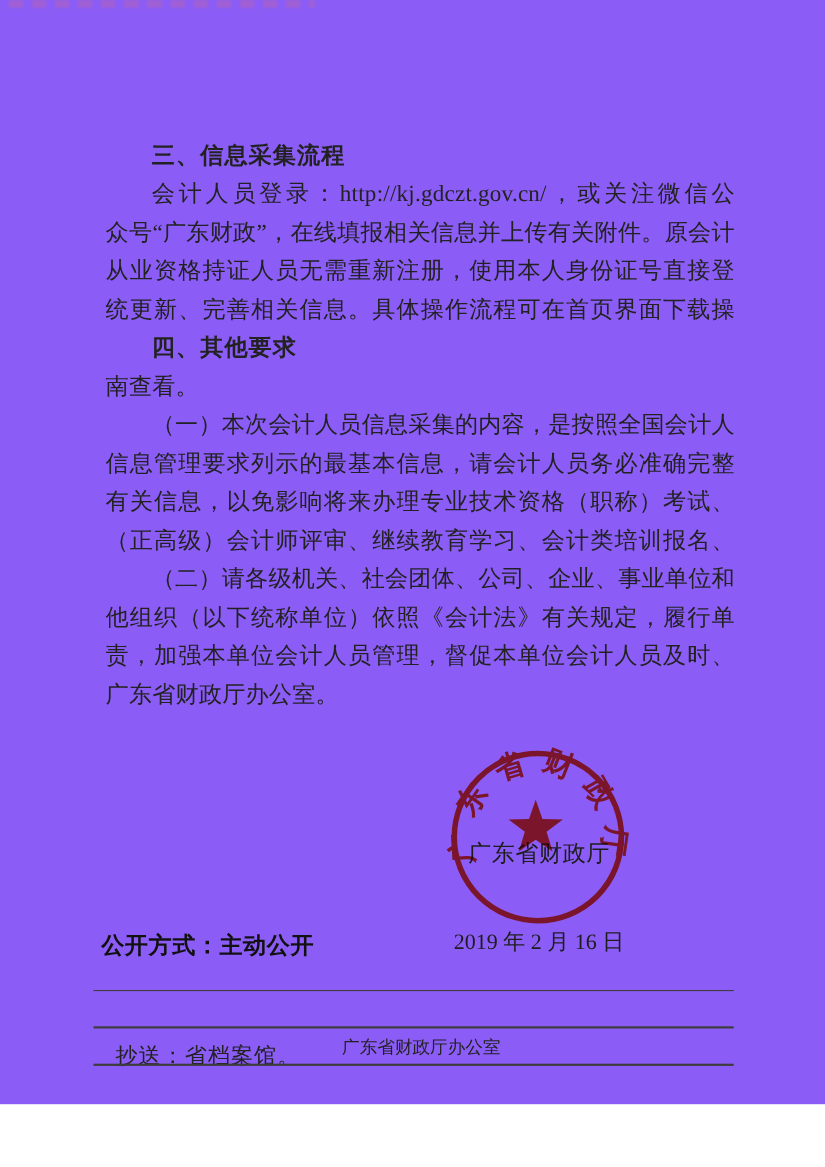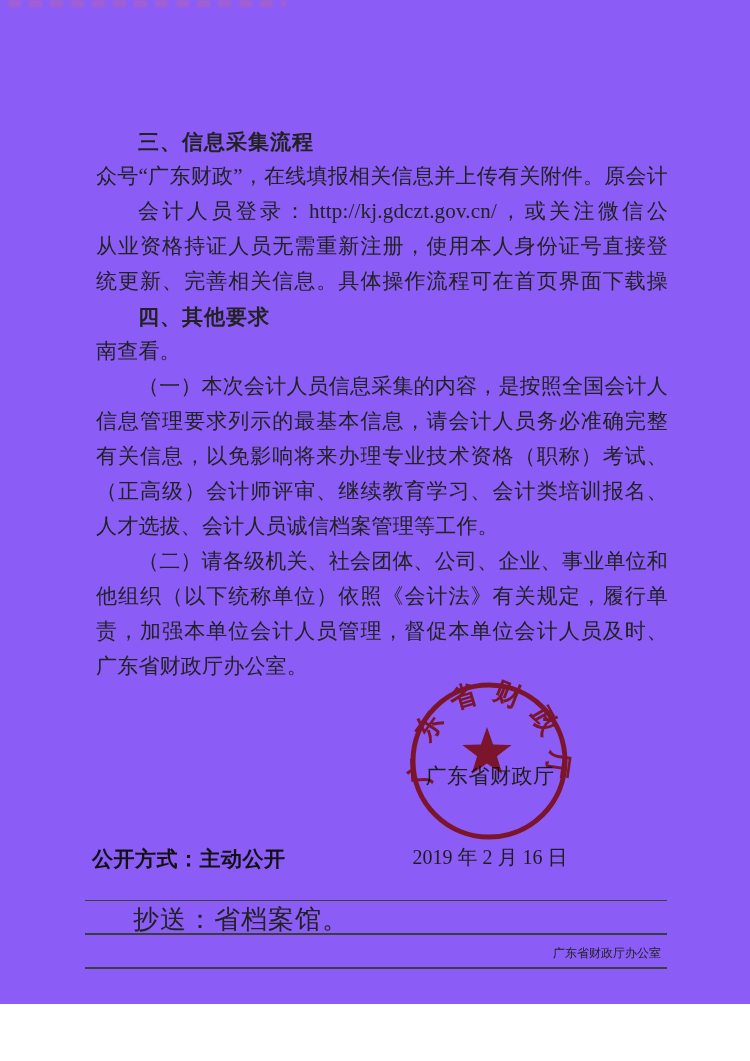--- a/index.html
+++ b/index.html
@@ -36,50 +36,49 @@
     mix-blend-mode:multiply;opacity:.93;
   }
   .pubway{
     position:absolute;left:92px;top:845px;font-size:21px;font-weight:700;
     font-family:"Liberation Sans","DejaVu Sans",sans-serif;letter-spacing:.5px;color:#111;
   }
   .f-rule{position:absolute;left:85px;width:582px;background:#3d3d3d;}
   .f-rule.r1{top:900px;height:1px;}
   .f-rule.r2{top:933px;height:2px;}
   .f-rule.r3{top:967px;height:2px;}
-  .f-cc{position:absolute;left:105px;top:909px;font-size:26px;line-height:22px;letter-spacing:1px;margin-left:28px;}
+  .f-cc{position:absolute;left:105px;top:949px;font-size:20px;line-height:22px;letter-spacing:1px;}
   .f-row{
     position:absolute;left:85px;top:942px;width:582px;
-    display:flex;justify-content:flex-end;box-sizing:border-box;
-    padding-left:20px;padding-right:6px;font-size:12px;line-height:22px;
+    display:flex;justify-content:center;box-sizing:border-box;
+    padding-left:20px;padding-right:6px;font-size:16px;line-height:22px;
   }
   .pageno{
     position:absolute;left:83px;top:1032px;font-size:17px;letter-spacing:3px;color:#111;
   }
 </style>
 </head>
 <body>
 
 <div class="page">
 
   <div class="scan-strip"></div>
 
   <div class="doc-body">
     <div class="line h ind">三、信息采集流程</div>
+    <div class="line ind j">会计人员登录：http://kj.gdczt.gov.cn/，或关注微信公</div>
     <div class="line j">众号“广东财政”，在线填报相关信息并上传有关附件。原会计</div>
-    <div class="line ind j">会计人员登录：http://kj.gdczt.gov.cn/，或关注微信公</div>
     <div class="line j">从业资格持证人员无需重新注册，使用本人身份证号直接登录系</div>
     <div class="line j">统更新、完善相关信息。具体操作流程可在首页界面下载操作指</div>
     <div class="line h ind">四、其他要求</div>
     <div class="line">南查看。</div>
     <div class="line ind j">（一）本次会计人员信息采集的内容，是按照全国会计人员</div>
     <div class="line j">信息管理要求列示的最基本信息，请会计人员务必准确完整填写</div>
     <div class="line j">有关信息，以免影响将来办理专业技术资格（职称）考试、高级</div>
     <div class="line j">（正高级）会计师评审、继续教育学习、会计类培训报名、会计</div>
-    <div class="line">人才选拔、会计人员诚信档案管理等工作。</div>
     <div class="line ind j">（二）请各级机关、社会团体、公司、企业、事业单位和其</div>
     <div class="line j">他组织（以下统称单位）依照《会计法》有关规定，履行单位职</div>
     <div class="line j">责，加强本单位会计人员管理，督促本单位会计人员及时、准确</div>
     <div class="line">广东省财政厅办公室。</div>
   </div>
 
   <div class="sig sig-name">广东省财政厅</div>
   <div class="sig sig-date">2019 年 2 月 16 日</div>
 
   <svg class="seal" viewBox="0 0 172 172" xmlns="http://www.w3.org/2000/svg">

